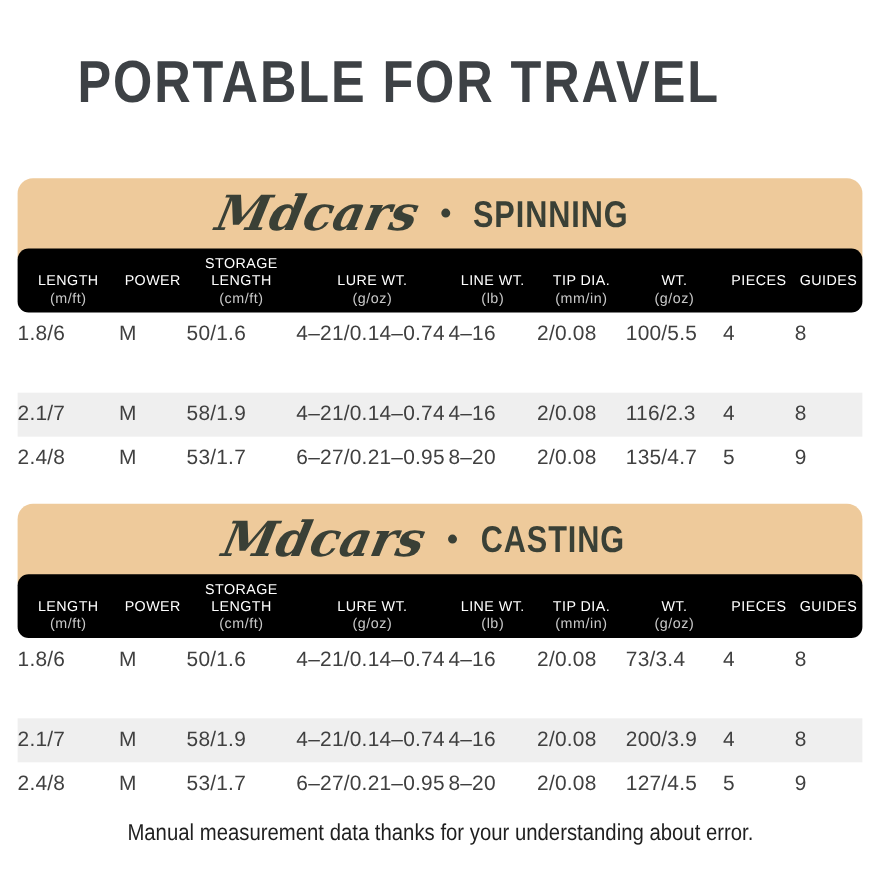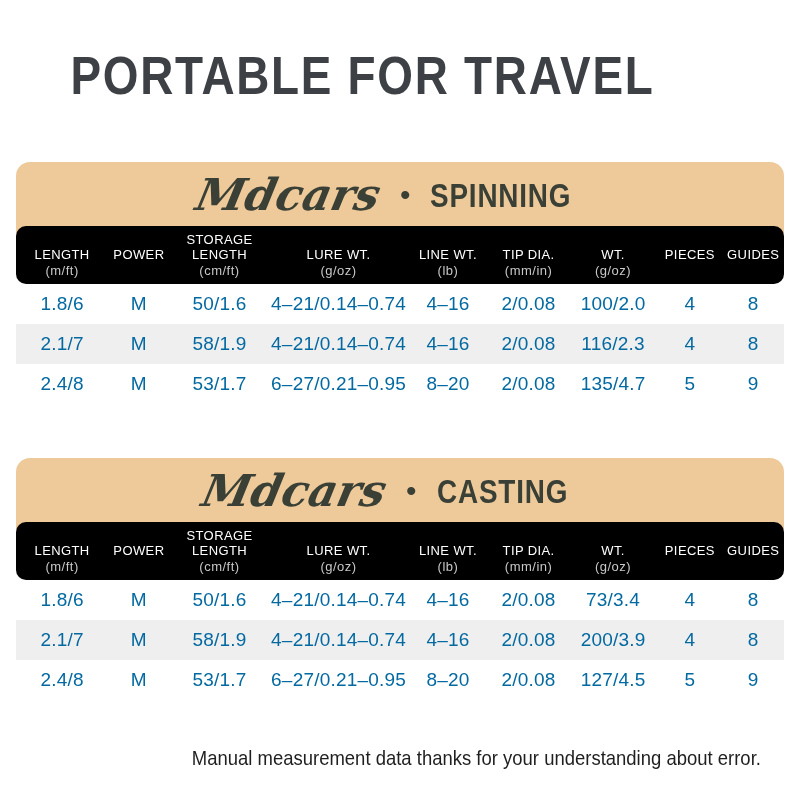--- a/index.html
+++ b/index.html
@@ -47,28 +47,28 @@
     display:flex;flex-direction:column;justify-content:flex-end;
     align-items:center;text-align:center;
   }
   .hlabel{
     color:#ffffff;font-size:13px;letter-spacing:0.4px;line-height:15px;
   }
   .hunit{
     color:#c8c8c8;font-size:13px;line-height:17px;height:17px;letter-spacing:0.5px;
   }
   .row{height:40px;align-items:center;}
-  .row.alt{background:#efefef;}
+  .row.alt{background:#efefef;margin-top:33px;}
   .cell{
-    text-align:center;font-size:19px;color:#0369a1;white-space:nowrap;
+    text-align:left;font-size:19px;color:#404040;white-space:nowrap;
     letter-spacing:0.2px;
   }
   
   .page-footer{
-    position:absolute;top:746px;left:0;width:800px;text-align:right;
+    position:absolute;top:746px;left:0;width:800px;text-align:center;
   }
   .page-footer span{
     display:inline-block;transform:scaleX(0.88);transform-origin:center;
     font-size:21px;color:#1f1f1f;white-space:nowrap;
   }
 </style>
 </head>
 <body>
 
 <div class="page-title">
@@ -121,21 +121,21 @@
     </div>
   </div>
 
   <div class="cols row">
     <div class="cell">1.8/6</div>
     <div class="cell">M</div>
     <div class="cell">50/1.6</div>
     <div class="cell">4–21/0.14–0.74</div>
     <div class="cell">4–16</div>
     <div class="cell">2/0.08</div>
-    <div class="cell">100/2.0</div>
+    <div class="cell">100/5.5</div>
     <div class="cell">4</div>
     <div class="cell">8</div>
   </div>
   <div class="cols row alt">
     <div class="cell">2.1/7</div>
     <div class="cell">M</div>
     <div class="cell">58/1.9</div>
     <div class="cell">4–21/0.14–0.74</div>
     <div class="cell">4–16</div>
     <div class="cell">2/0.08</div>

